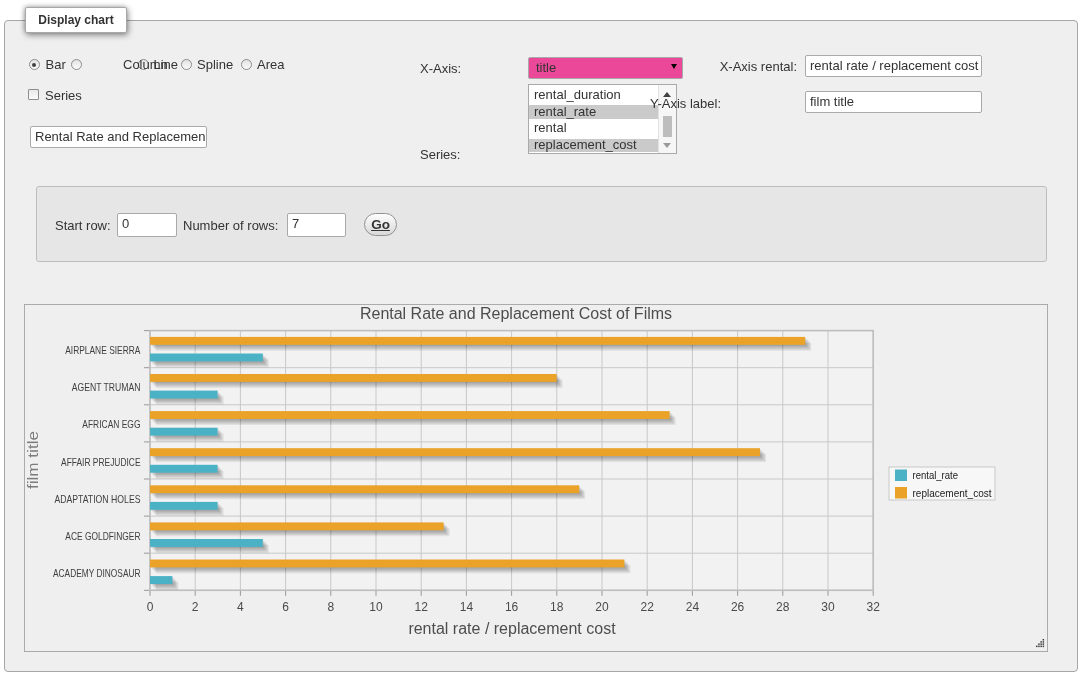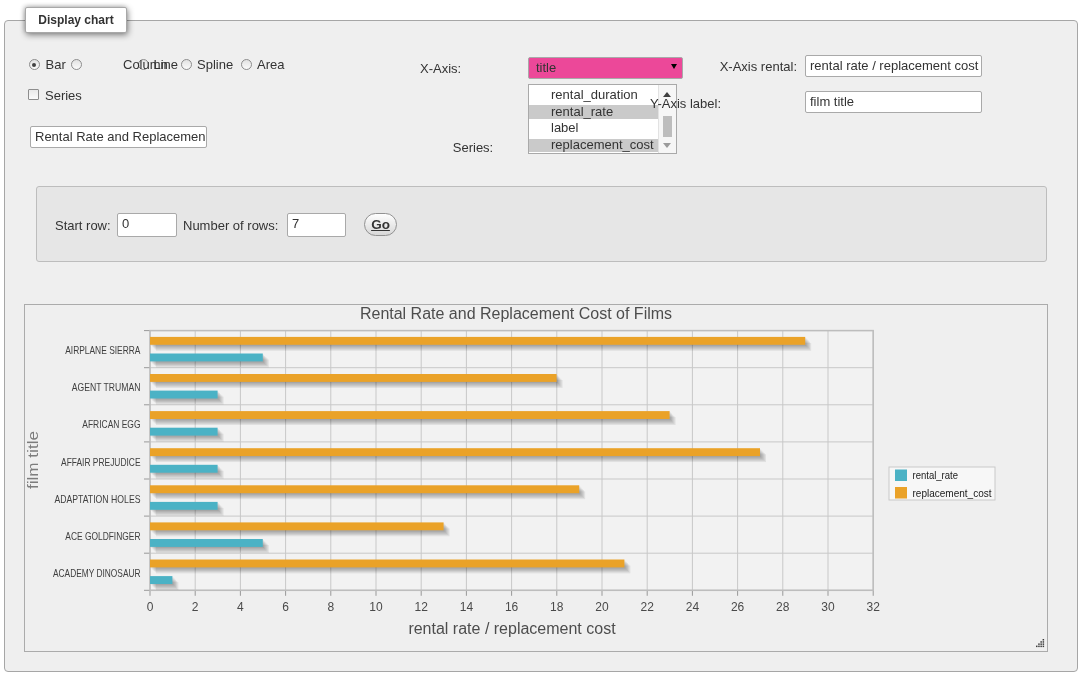--- a/index.html
+++ b/index.html
@@ -9,21 +9,21 @@
 .rad{width:9px;height:9px;border:1px solid #8d8d8d;border-radius:50%;background:linear-gradient(#e2e2e2,#fbfbfb);}
 .rad.on::after{content:'';position:absolute;left:2.5px;top:2.5px;width:4px;height:4px;border-radius:50%;background:#424242;}
 .chk{width:9px;height:9px;border:1px solid #8d8d8d;border-radius:1px;background:linear-gradient(#e9e9e9,#fbfbfb);}
 .inp{background:#fff;border:1px solid #a9a9a9;border-radius:2px;line-height:20px;padding-left:4px;white-space:nowrap;overflow:hidden;color:#333;}
 #panel{left:36px;top:186px;width:1009px;height:74px;background:#e6e6e6;border:1px solid #bdbdbd;border-radius:3px;}
 #chartbox{left:24px;top:304px;width:1022px;height:346px;border:1px solid #ababab;background:#efefef;}
 #gobtn{left:364px;top:213px;width:31px;height:20.5px;border:1px solid #929292;border-radius:12px;background:linear-gradient(#fefefe,#d8d8d8);text-align:center;line-height:21px;color:#333;font-weight:bold;font-size:13.5px;text-decoration:underline;}
 #sel{left:528px;top:57px;width:146px;height:20px;background:#ec4899;border:1px solid #a9a9a9;border-radius:2px;line-height:20px;padding-left:7px;}
 #sel .arr{position:absolute;left:142px;top:6px;width:0;height:0;border-left:3.5px solid transparent;border-right:3.5px solid transparent;border-top:5.2px solid #000;}
 #lb{left:528px;top:84px;width:147px;height:68px;background:#fff;border:1px solid #a9a9a9;}
-#lb .it{height:16.6px;line-height:16.6px;padding-left:22px;width:125px;}
+#lb .it{height:16.6px;line-height:16.6px;padding-left:5px;width:125px;}
 #lb .sel{background:linear-gradient(transparent 1.5px, #cacaca 1.5px, #cacaca 15.1px, transparent 15.1px);}
 #sb{position:absolute;right:0;top:0;width:17px;height:68px;background:#f6f6f6;border-left:1px solid #e2e2e2;}
 .sbarr{position:absolute;left:4px;width:0;height:0;border-left:4.5px solid transparent;border-right:4.5px solid transparent;}
 #sbthumb{position:absolute;left:4px;top:31px;width:9px;height:21px;background:#bdbdbd;}
 </style></head>
 <body>
 <div class="abs" id="fs"></div>
 <div class="abs" id="panel"></div>
 <div class="abs" id="chartbox"></div>
 <div class="abs" id="lg">Display chart</div>
@@ -35,25 +35,25 @@
 <div class="abs" style="left:45.5px;top:58px;line-height:13px;">Bar</div>
 <div class="abs" style="left:87px;top:58px;line-height:13px;margin-left:36px;">Column</div>
 <div class="abs" style="left:153.5px;top:58px;line-height:13px;">Line</div>
 <div class="abs" style="left:197px;top:58px;line-height:13px;">Spline</div>
 <div class="abs" style="left:257px;top:58px;line-height:13px;">Area</div>
 <div class="abs chk" style="left:28px;top:89px;"></div>
 <div class="abs" style="left:45px;top:88px;">Series</div>
 <div class="abs inp" style="left:30px;top:126px;width:171px;height:20px;">Rental Rate and Replacemen</div>
 <div class="abs" style="left:420px;top:61px;width:105px;">X-Axis:</div>
 <div class="abs" id="sel">title<span class="arr"></span></div>
-<div class="abs" style="left:420px;top:140px;width:106px;text-align:center;">Series:</div>
+<div class="abs" style="left:420px;top:147px;width:106px;text-align:left;">Series:</div>
 <div class="abs" id="lb">
     <div class="it" style="margin-top:2.2px;">rental_duration</div>
     <div class="it sel">rental_rate</div>
-    <div class="it">label</div>
+    <div class="it">rental</div>
     <div class="it sel">replacement_cost</div>
     <div id="sb">
       <span class="sbarr" style="top:7px;border-bottom:5.5px solid #404040;"></span>
       <span class="sbarr" style="bottom:5px;border-top:5.5px solid #9b9b9b;"></span>
       <span id="sbthumb"></span>
     </div>
   </div>
 <div class="abs" style="left:650px;top:59px;width:147px;text-align:right;">X-Axis rental:</div>
 <div class="abs inp" style="left:805px;top:55px;width:171px;height:20px;">rental rate / replacement cost</div>
 <div class="abs" style="left:650px;top:96px;width:147px;text-align:left;">Y-Axis label:</div>

